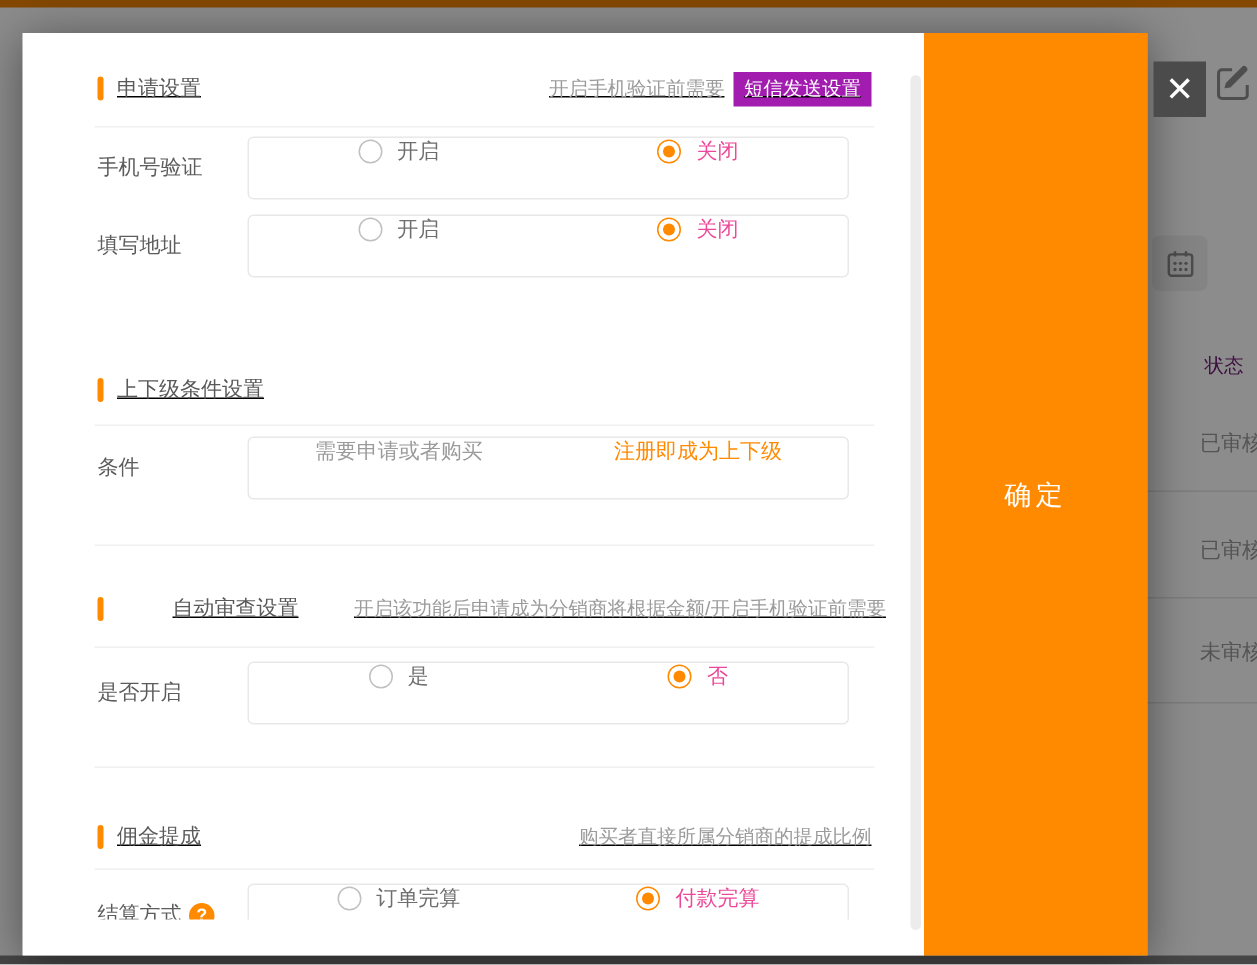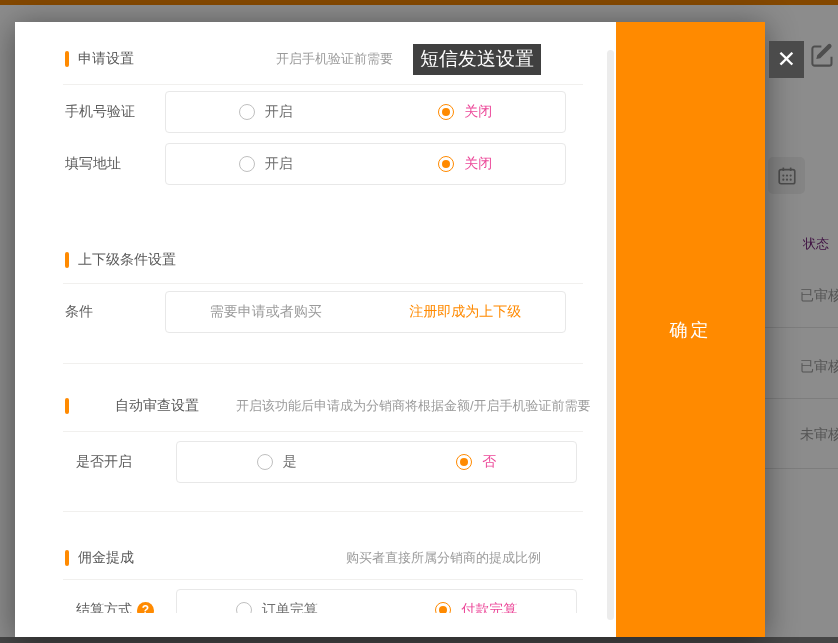--- a/index.html
+++ b/index.html
@@ -19,47 +19,47 @@
   .bd-bottom { position:absolute; left:0; right:0; top:637px; height:6px; background:#808080; }
 
   .dim { position:absolute; inset:0; background:rgba(0,0,0,0.45); }
 
   
   .modal { position:absolute; left:15px; top:22px; width:750px; height:615px; display:flex;
            box-shadow:0 4px 30px rgba(0,0,0,0.45); }
   .modal-main { width:601px; background:#fff; position:relative; }
   .content { height:591px; overflow:hidden; padding:28px 35px 0 50px; }
 
-  .sec-head { display:flex; align-items:center; width:476px; height:18px; }
+  .sec-head { display:flex; align-items:center; width:516px; height:18px;text-decoration:underline; }
   .sec-bar { width:4px; height:16px; border-radius:2px; background:#ff8a00; flex:0 0 auto; }
   .sec-title { margin-left:9px; font-size:14px; color:#595959; white-space:nowrap; }
   .sec-hint { margin-left:auto; display:flex; align-items:center; font-size:13px; color:#9b9b9b; white-space:nowrap; }
-  .badge { display:inline-block; margin-left:20px; padding:2px 7px 3px; background:#404040; color:#fff; font-size:19px; }
+  .badge { display:inline-block; margin-left:6px; padding:2px 7px 3px; background:#a21caf; color:#fff; font-size:13px; }
 
   .divider { width:520px; height:1px; background:#f1f0ee; margin-left:-2px; }
 
   .row { display:flex; align-items:center; width:516px; }
   .row-label { width:100px; font-size:14px; color:#5c5c5c; display:flex; align-items:center; white-space:nowrap; }
   .help-dot { display:inline-flex; align-items:center; justify-content:center; width:17px; height:17px; margin-left:5px;
               border-radius:50%; background:#ff8a00; color:#fff; font-size:12px; font-weight:bold; }
   .row-box { flex:0 0 auto; width:401px; height:42px; border:1px solid #e8e8e8; border-radius:4px;
-             display:flex; align-items:center; background:#fff; }
+             display:flex; align-items:flex-start; background:#fff; }
   .opt { width:50%; display:flex; align-items:center; justify-content:center; cursor:pointer; }
   .radio { width:16px; height:16px; border-radius:50%; border:1px solid #c0c0c0; background:#fff; position:relative; flex:0 0 auto; }
   .opt.selected .radio { border-color:#ff8a00; }
   .opt.selected .radio::after { content:""; position:absolute; left:3px; top:3px; width:8px; height:8px;
                                 border-radius:50%; background:#ff8a00; }
   .opt-label { margin-left:10px; font-size:14px; color:#6e6e6e; white-space:nowrap; }
   .opt.selected .opt-label { color:#ec4899; }
   .opt-text { width:50%; text-align:center; font-size:14px; color:#9b9b9b; cursor:pointer; white-space:nowrap; }
   .opt-text.selected { color:#ff8a00; }
 
   .mt16{margin-top:16px;} .mt6{margin-top:6px;} .mt10{margin-top:10px;} .mt66{margin-top:66px;}
   .mt14{margin-top:14px;} .mt7{margin-top:7px;} .mt30{margin-top:30px;} .mt33{margin-top:33px;gap:37px;}
-  .mt9{margin-top:9px;margin-left:11px;} .mt28{margin-top:28px;} .mt37{margin-top:37px;} .mt12{margin-top:12px;}
+  .mt9{margin-top:9px;} .mt28{margin-top:28px;} .mt37{margin-top:37px;} .mt12{margin-top:12px;}
 
   .scrollbar { position:absolute; left:592px; top:28px; width:7px; height:570px; background:#ececec; border-radius:4px; }
 
   .modal-aside { width:149px; background:#ff8a00; display:flex; align-items:center; justify-content:center; }
   .confirm-btn { color:#fff; font-size:18px; letter-spacing:3px; cursor:pointer; }
 
   .close-btn { position:absolute; left:769px; top:41px; width:35px; height:37px; background:#4b4b4b;
                color:#fff; display:flex; align-items:center; justify-content:center; font-size:23px; cursor:pointer; }
 </style>
 </head>

